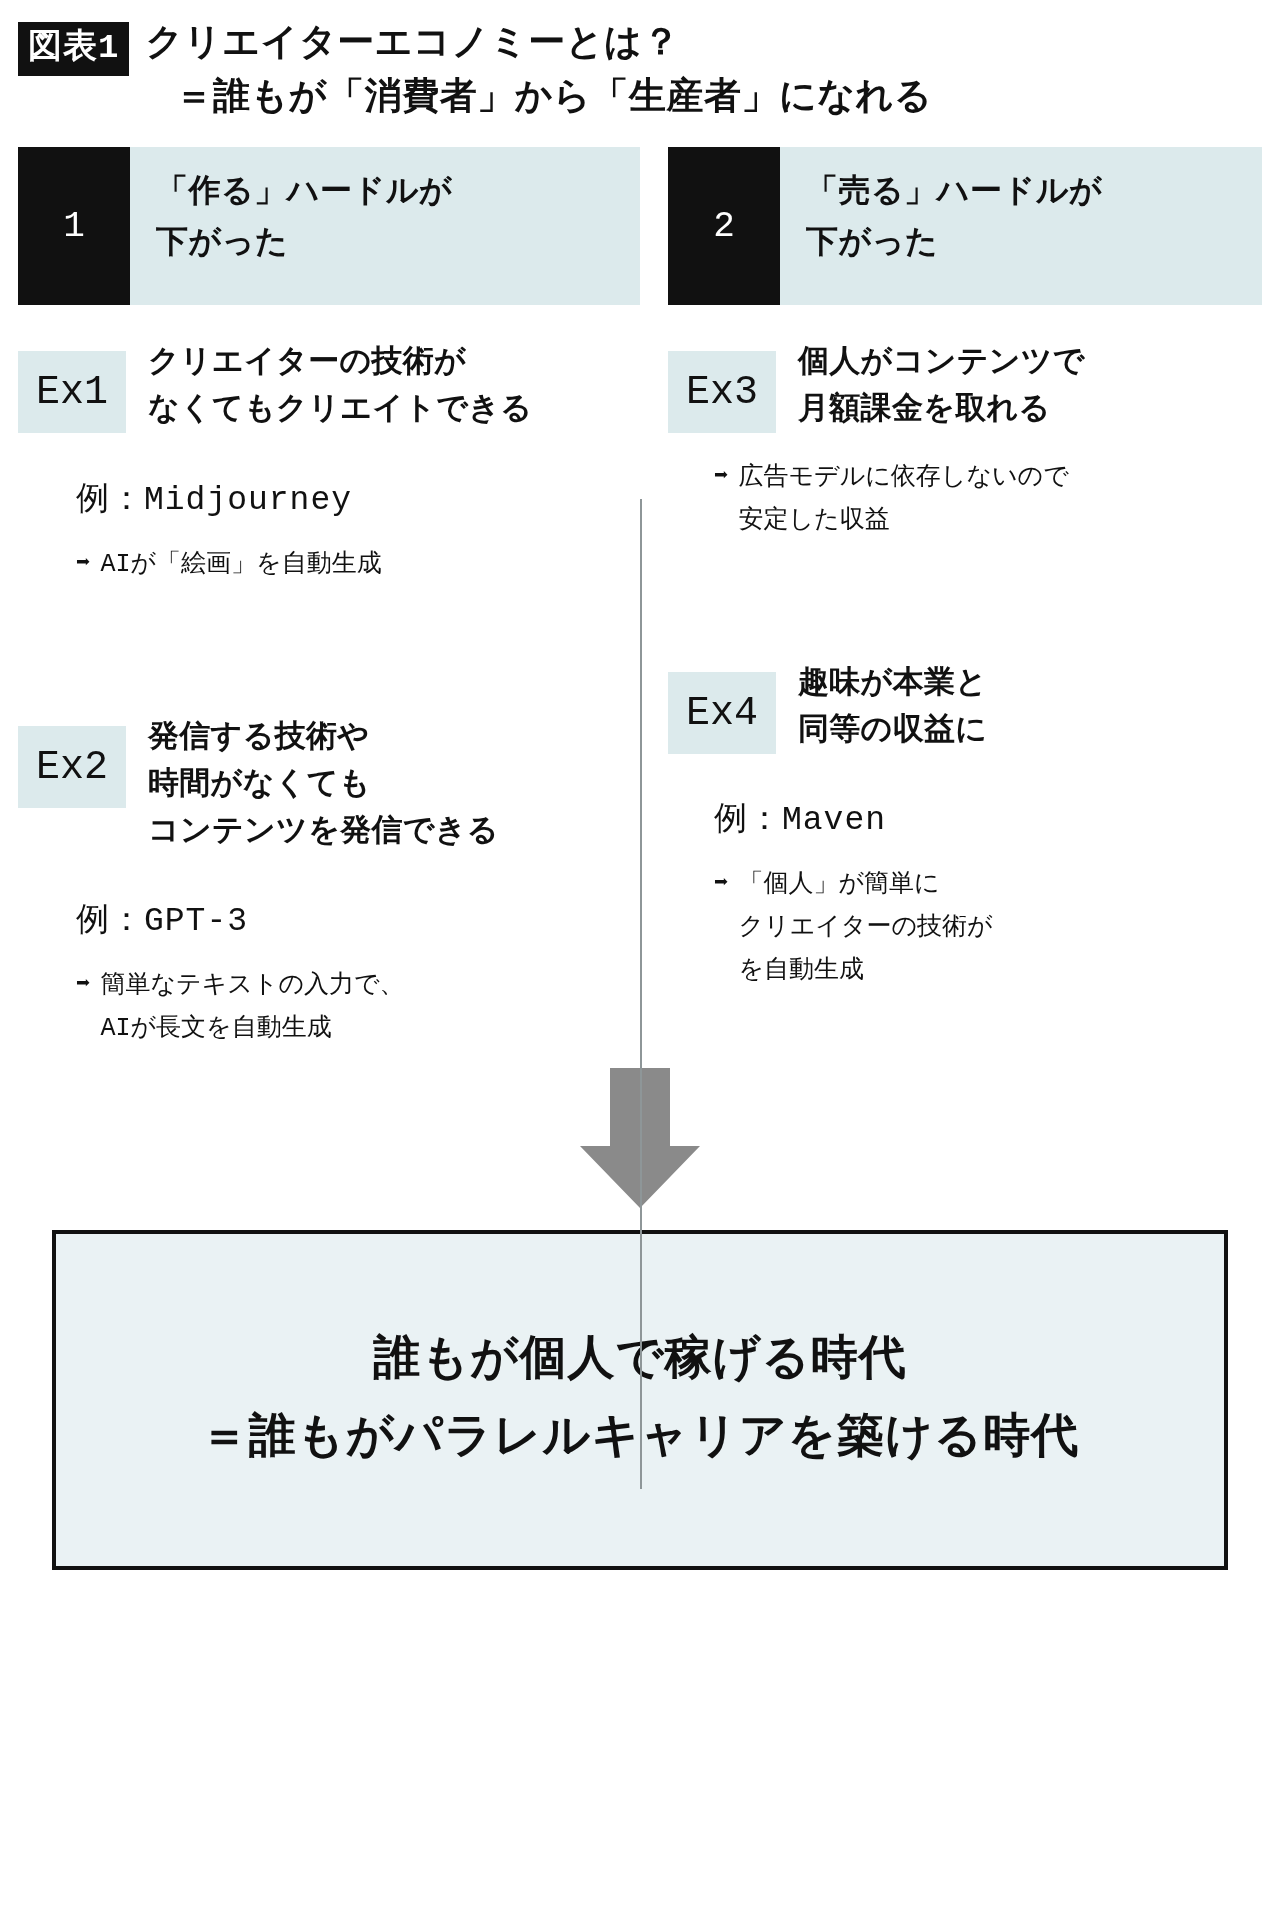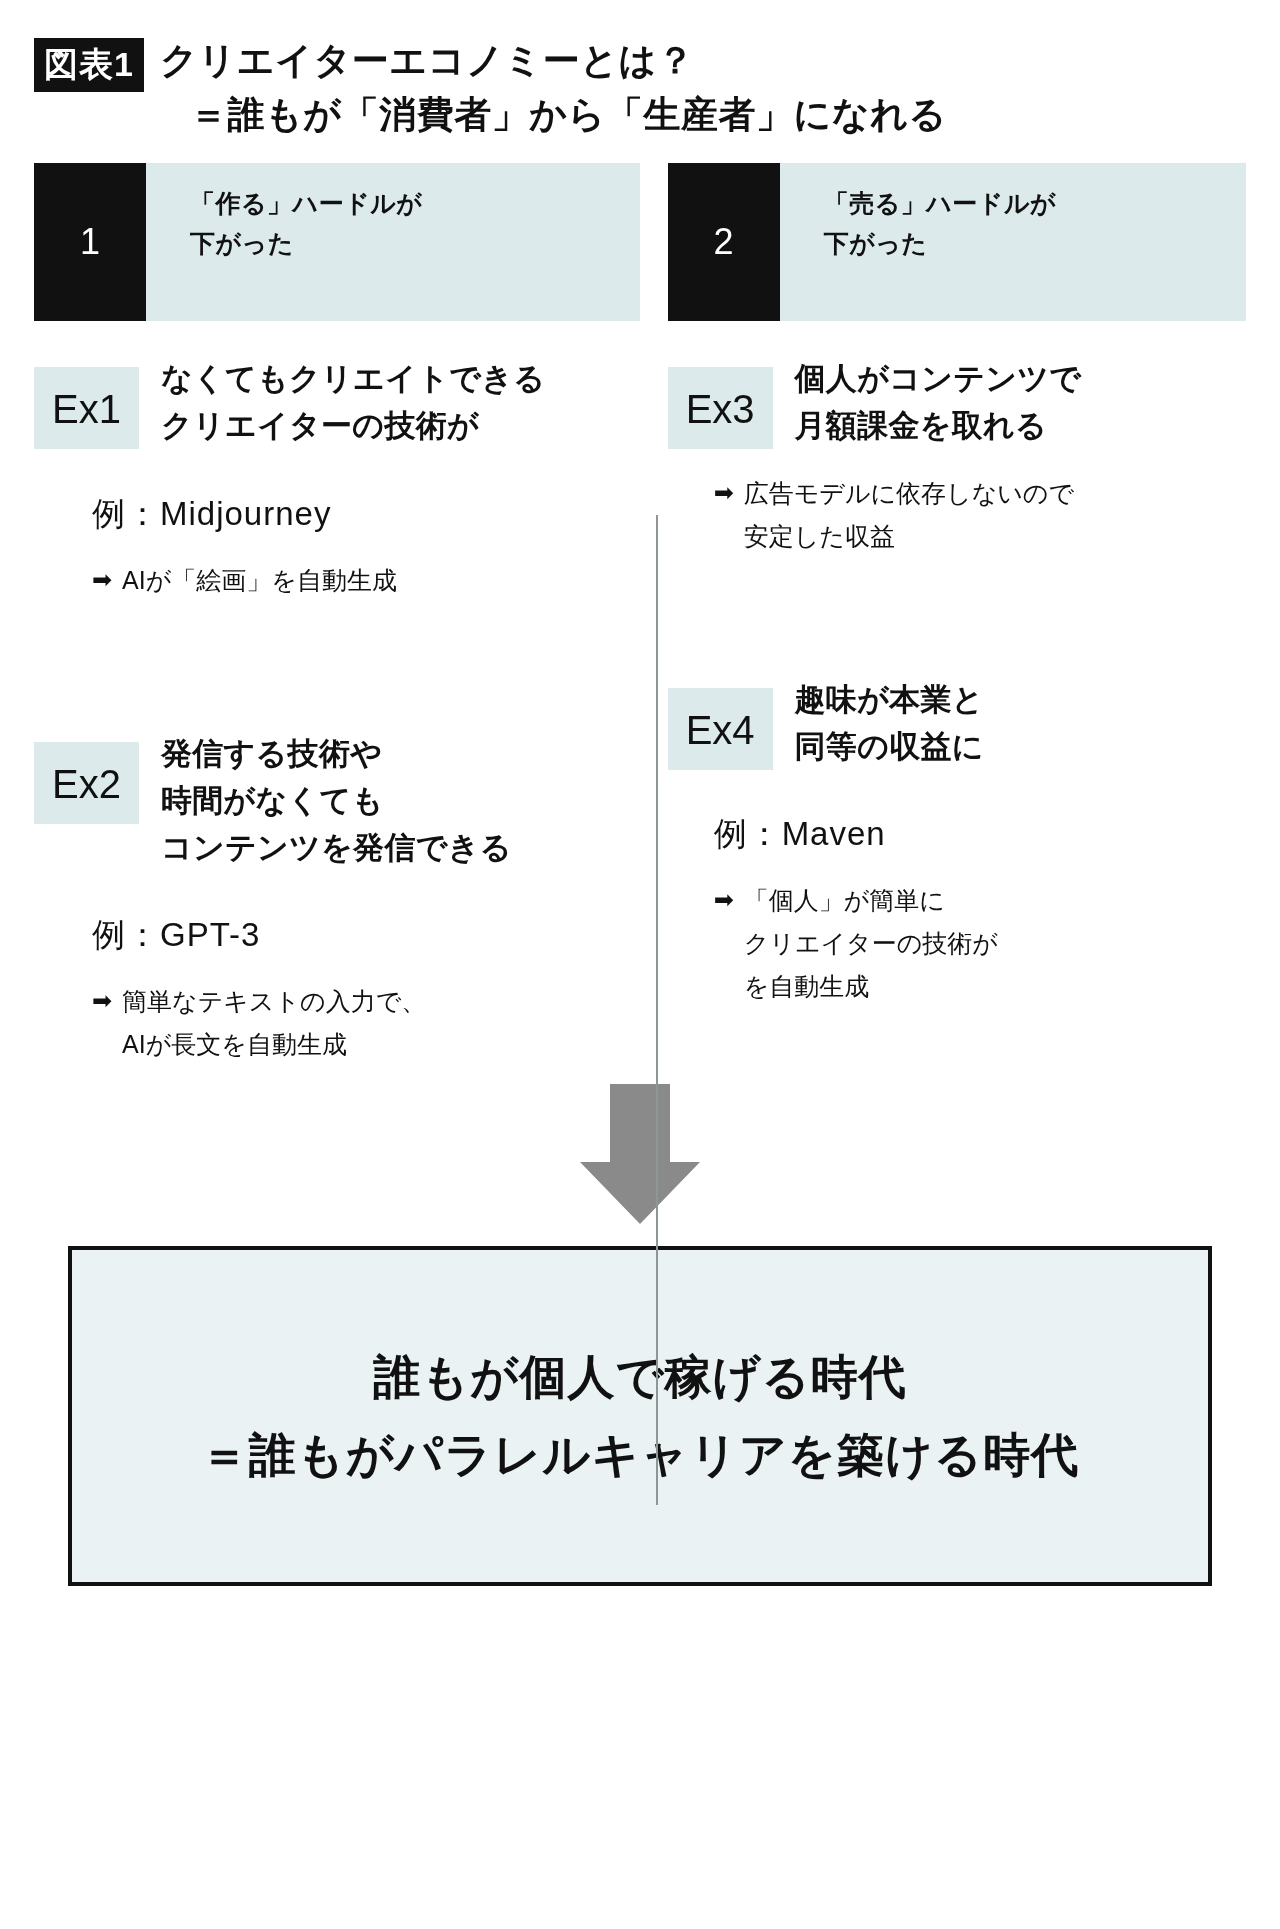--- a/index.html
+++ b/index.html
@@ -12,22 +12,23 @@
     height: 1929px;
     font-family: "Liberation Sans", "DejaVu Sans", sans-serif;
     color: #111111;
     position: relative;
     overflow: hidden;
   }
   .page {
     position: relative;
     width: 1280px;
     height: 1929px;
-    padding: 16px;
+    padding: 0;
     box-sizing: border-box;
+    font-family: Liberation Mono, monospace;
   }
 
   
   .header {
     display: flex;
     align-items: flex-start;
     padding: 18px 30px 0 18px;
   }
   .fig-badge {
     background: #111111;
@@ -89,25 +90,24 @@
     width: 112px;
     display: flex;
     align-items: center;
     justify-content: center;
     font-size: 36px;
     font-weight: normal;
     flex: 0 0 112px;
   }
   .sec-title {
     padding: 20px 0 0 26px;
-    font-size: 25px;
+    font-size: 32px;
     font-weight: bold;
     line-height: 1.6;
     letter-spacing: 0.5px;
-    margin-left: 18px;
   }
 
   
   .ex-block {
     margin-top: 34px;
   }
   .ex-head {
     display: flex;
     align-items: flex-start;
   }
@@ -204,22 +204,22 @@
         <div class="sec-title">
           <div>「作る」ハードルが</div>
           <div>下がった</div>
         </div>
       </div>
 
       <div class="ex-block">
         <div class="ex-head">
           <div class="ex-tag">Ex1</div>
           <div class="ex-title">
+            <div>クリエイターの技術が</div>
             <div>なくてもクリエイトできる</div>
-            <div>クリエイターの技術が</div>
           </div>
         </div>
         <div class="ex-sample">例：Midjourney</div>
         <div class="ex-note">
           <span class="arrow-glyph">➡</span>
           <span>
             <span>AIが「絵画」を自動生成</span>
           </span>
         </div>
       </div>

